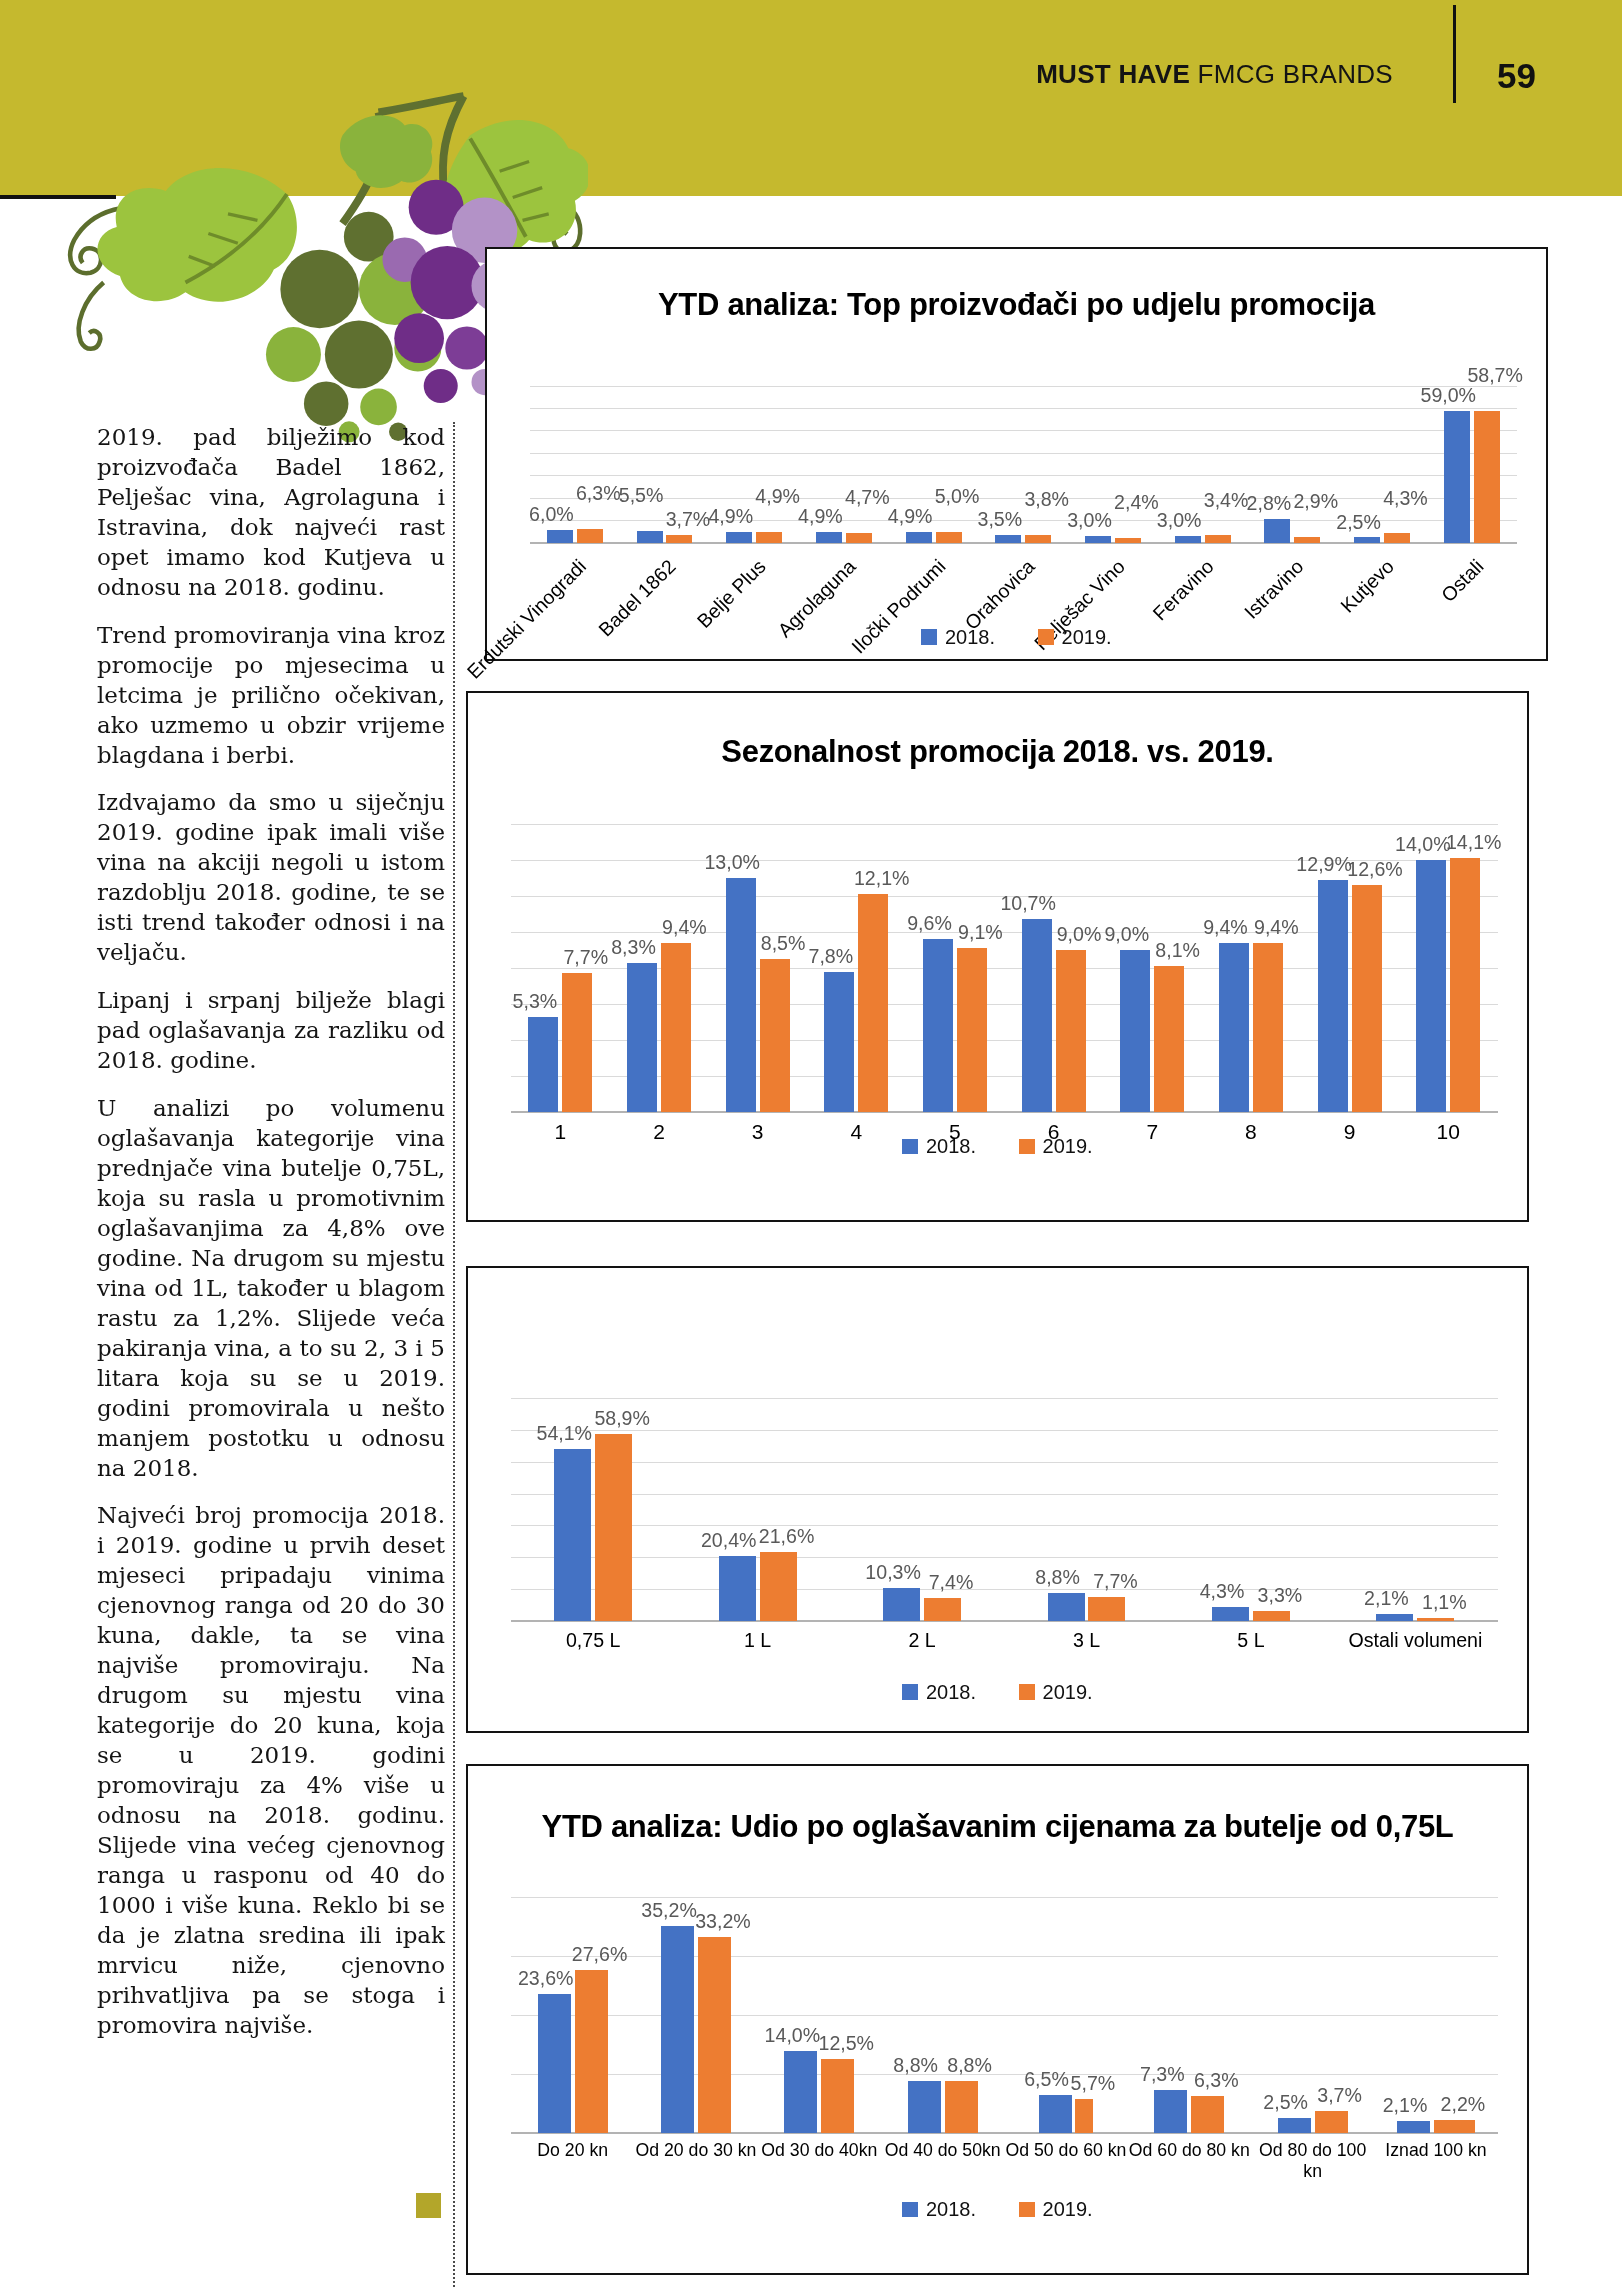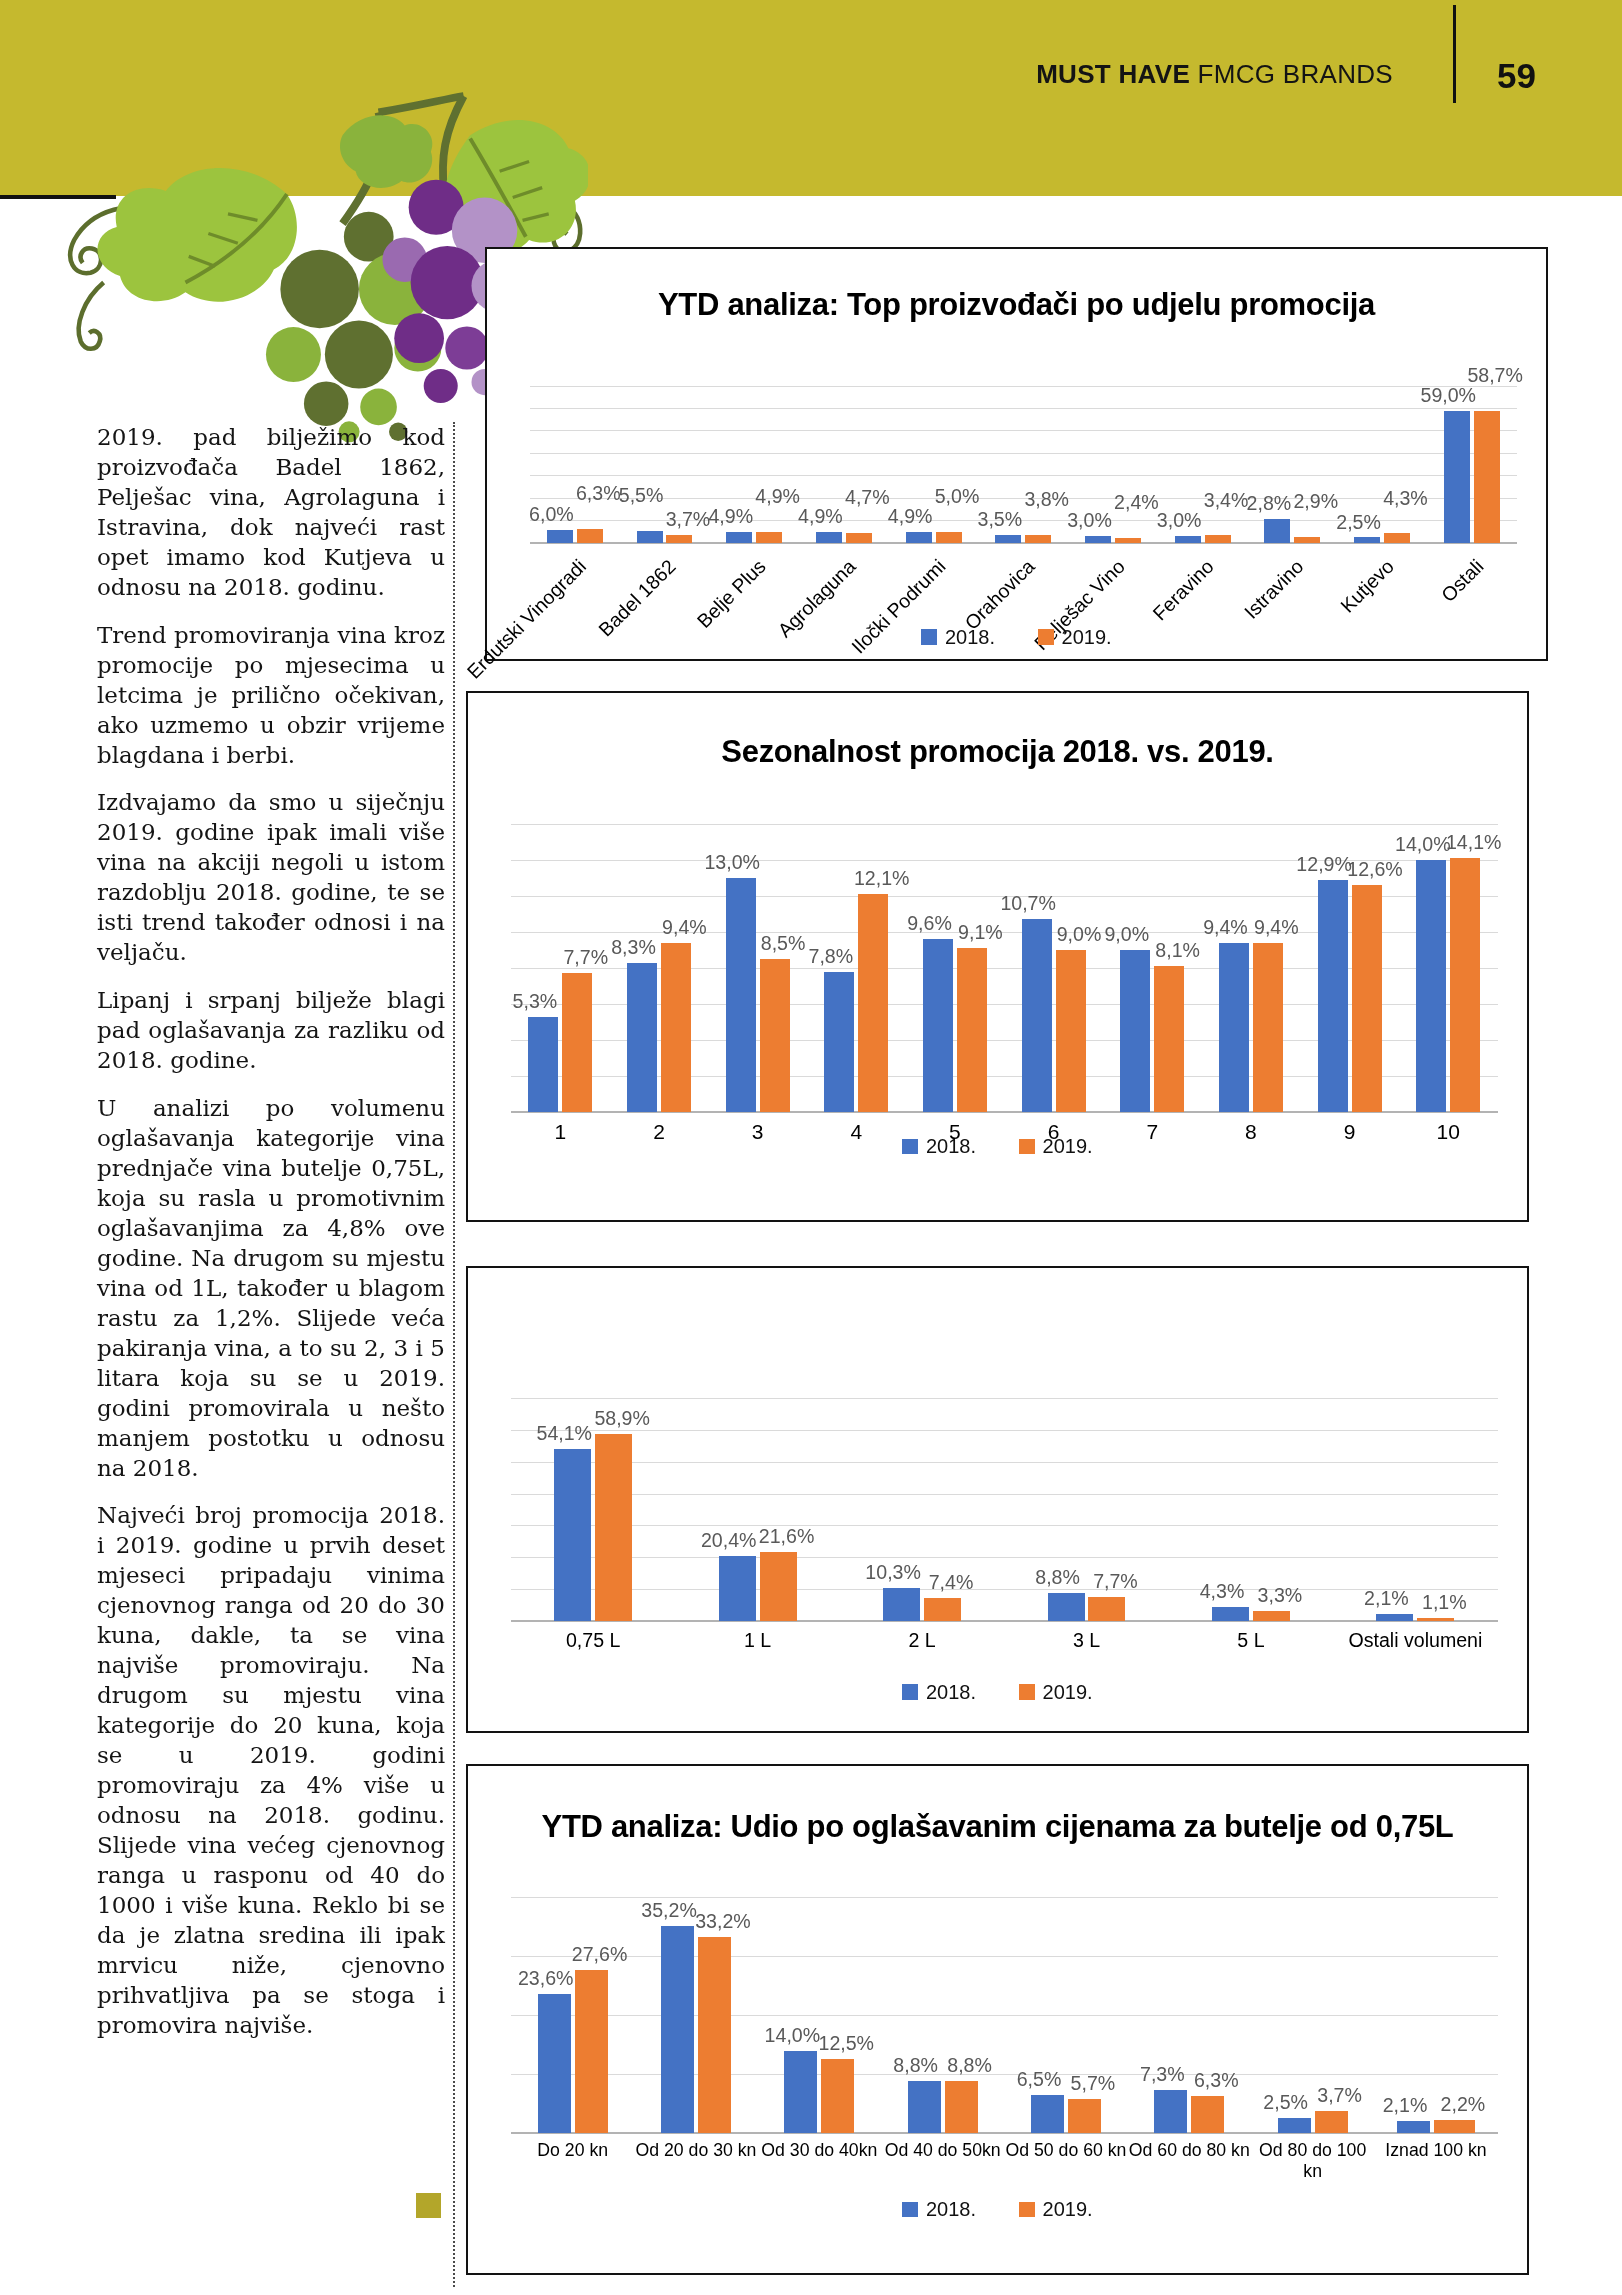--- a/index.html
+++ b/index.html
@@ -499,21 +499,21 @@
               <span class="bar-label" style="bottom: calc(100% + 3.9px); transform: translateX(calc(-50% - 8.5px));">8,8%</span>
             </div>
             <div class="bar" style="width: 33px; height: 52px; background: rgb(237, 125, 49);">
               <span class="bar-label" style="bottom: calc(100% + 3.9px); transform: translateX(calc(-50% + 8.5px));">8,8%</span>
             </div>
           </div>
           <div class="group">
             <div class="bar" style="width: 33px; height: 38px; background: rgb(68, 114, 196);">
               <span class="bar-label" style="bottom: calc(100% + 3.9px); transform: translateX(calc(-50% - 8.5px));">6,5%</span>
             </div>
-            <div class="bar" style="width: 33px; height: 34px; background: rgb(237, 125, 49);">
+            <div class="bar" style="width: 18px; height: 34px; background: rgb(237, 125, 49);">
               <span class="bar-label" style="bottom: calc(100% + 3.9px); transform: translateX(calc(-50% + 8.5px));">5,7%</span>
             </div>
           </div>
           <div class="group">
             <div class="bar" style="width: 33px; height: 43px; background: rgb(68, 114, 196);">
               <span class="bar-label" style="bottom: calc(100% + 3.9px); transform: translateX(calc(-50% - 8.5px));">7,3%</span>
             </div>
             <div class="bar" style="width: 33px; height: 37px; background: rgb(237, 125, 49);">
               <span class="bar-label" style="bottom: calc(100% + 3.9px); transform: translateX(calc(-50% + 8.5px));">6,3%</span>
             </div>

